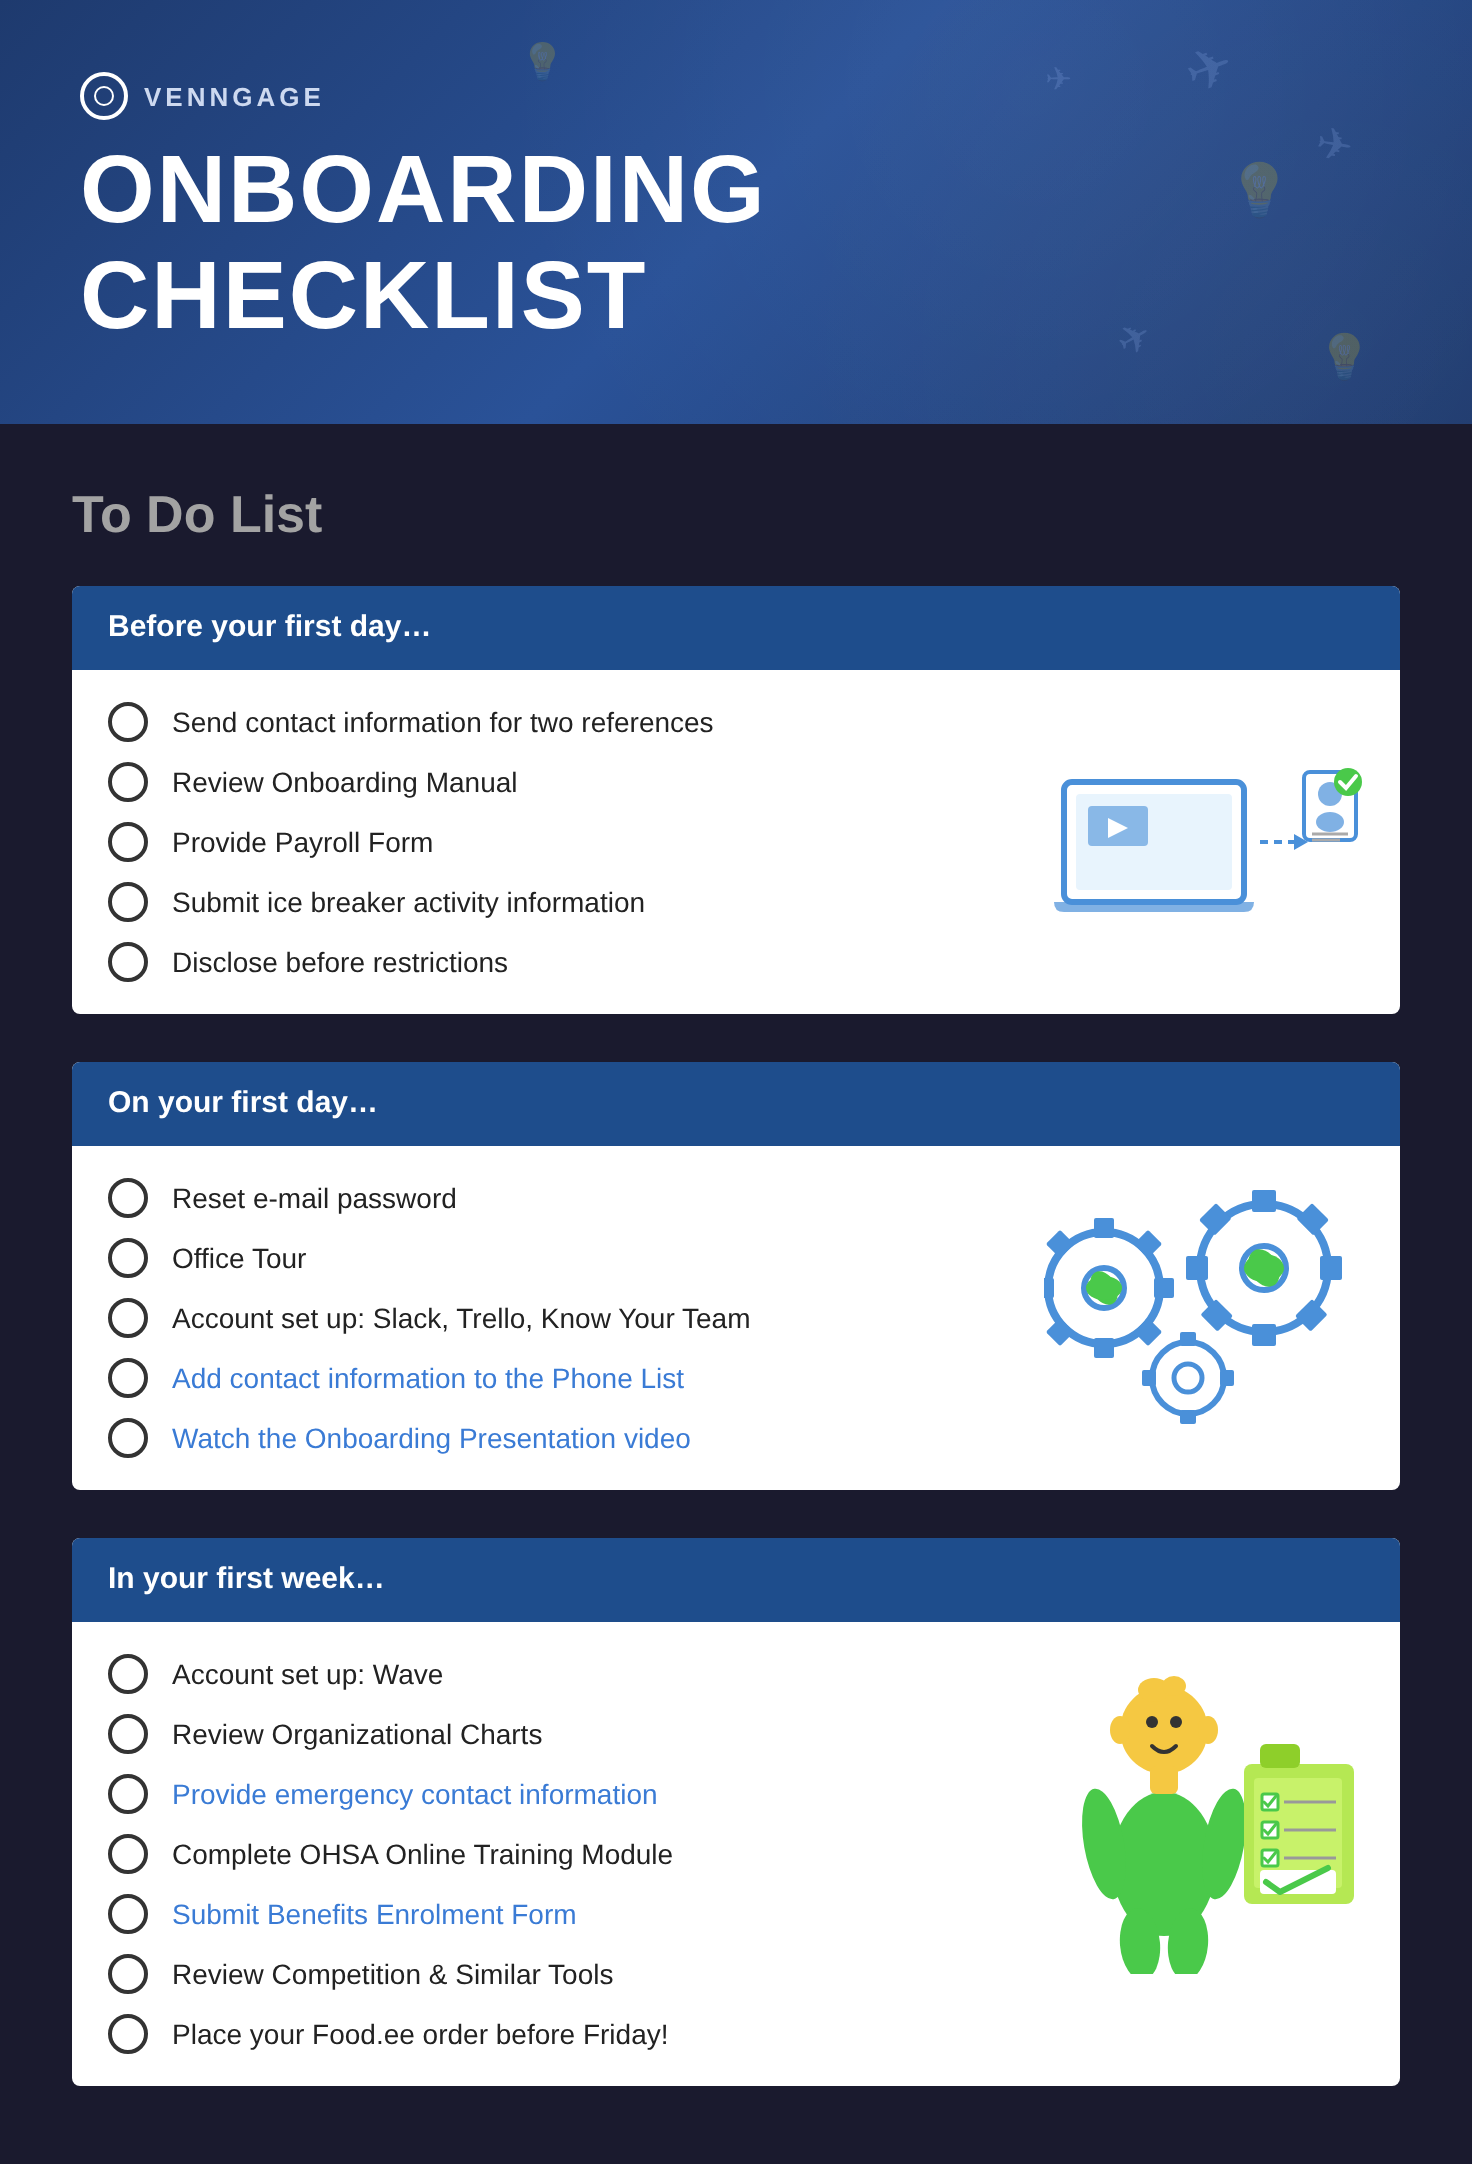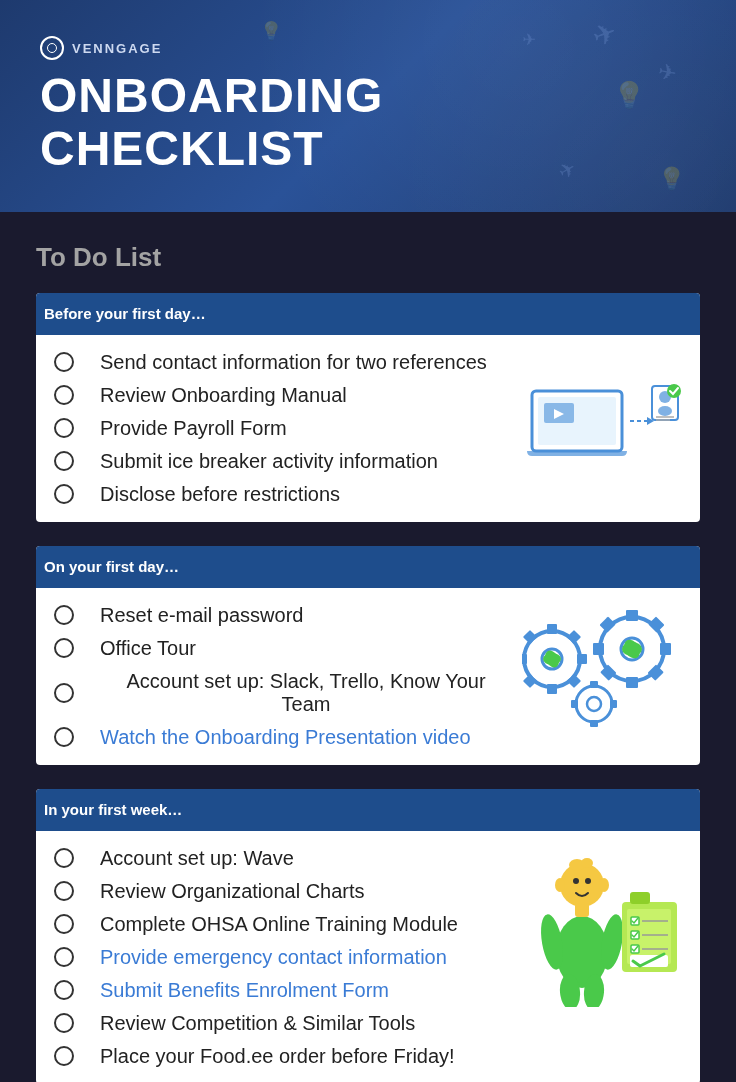--- a/index.html
+++ b/index.html
@@ -101,44 +101,44 @@
 
     
     .card {
       background: #fff;
       border-radius: 4px;
       overflow: hidden;
       margin-bottom: 24px;
     }
     .card-header {
       background: #1e4d8c;
-      padding: 12px 8px;
+      padding: 12px 18px;
     }
     .card-header-text {
       color: #fff;
       font-size: 15px;
       font-weight: 700;
     }
     .card-body {
       padding: 16px 18px;
       display: flex;
       align-items: flex-start;
       gap: 10px;
       position: relative;
     }
     .card-list {
       flex: 1;
       list-style: none;
     }
     .card-list li {
       display: flex;
       align-items: center;
-      gap: 26px;
+      gap: 12px;
       margin-bottom: 10px;
-      font-size: 20px;
+      font-size: 14px;
       color: #222;
       text-align: center;
     }
     .card-list li:last-child { margin-bottom: 0; }
     .circle-icon {
       width: 20px;
       height: 20px;
       border: 2.5px solid #333;
       border-radius: 50%;
       flex-shrink: 0;
@@ -261,20 +261,24 @@
           <span class="circle-icon"></span>
           <span>Reset e-mail password</span>
         </li>
         <li>
           <span class="circle-icon"></span>
           <span>Office Tour</span>
         </li>
         <li>
           <span class="circle-icon"></span>
           <span>Account set up: Slack, Trello, Know Your Team</span>
+        </li>
+        <li>
+          <span class="circle-icon"></span>
+          <a class="link-text" href="#">Add contact information to the Phone List</a>
         </li>
         <li>
           <span class="circle-icon"></span>
           <a class="link-text" href="#">Watch the Onboarding Presentation video</a>
         </li>
       </ul>
 
       <div class="illus">
         <svg viewBox="0 0 160 130" xmlns="http://www.w3.org/2000/svg">
 
@@ -332,25 +336,25 @@
         <li>
           <span class="circle-icon"></span>
           <span>Account set up: Wave</span>
         </li>
         <li>
           <span class="circle-icon"></span>
           <span>Review Organizational Charts</span>
         </li>
         <li>
           <span class="circle-icon"></span>
+          <a class="link-text" href="#">Provide emergency contact information</a>
+        </li>
+        <li>
+          <span class="circle-icon"></span>
           <span>Complete OHSA Online Training Module</span>
-        </li>
-        <li>
-          <span class="circle-icon"></span>
-          <a class="link-text" href="#">Provide emergency contact information</a>
         </li>
         <li>
           <span class="circle-icon"></span>
           <a class="link-text" href="#">Submit Benefits Enrolment Form</a>
         </li>
         <li>
           <span class="circle-icon"></span>
           <span>Review Competition &amp; Similar Tools</span>
         </li>
         <li>

